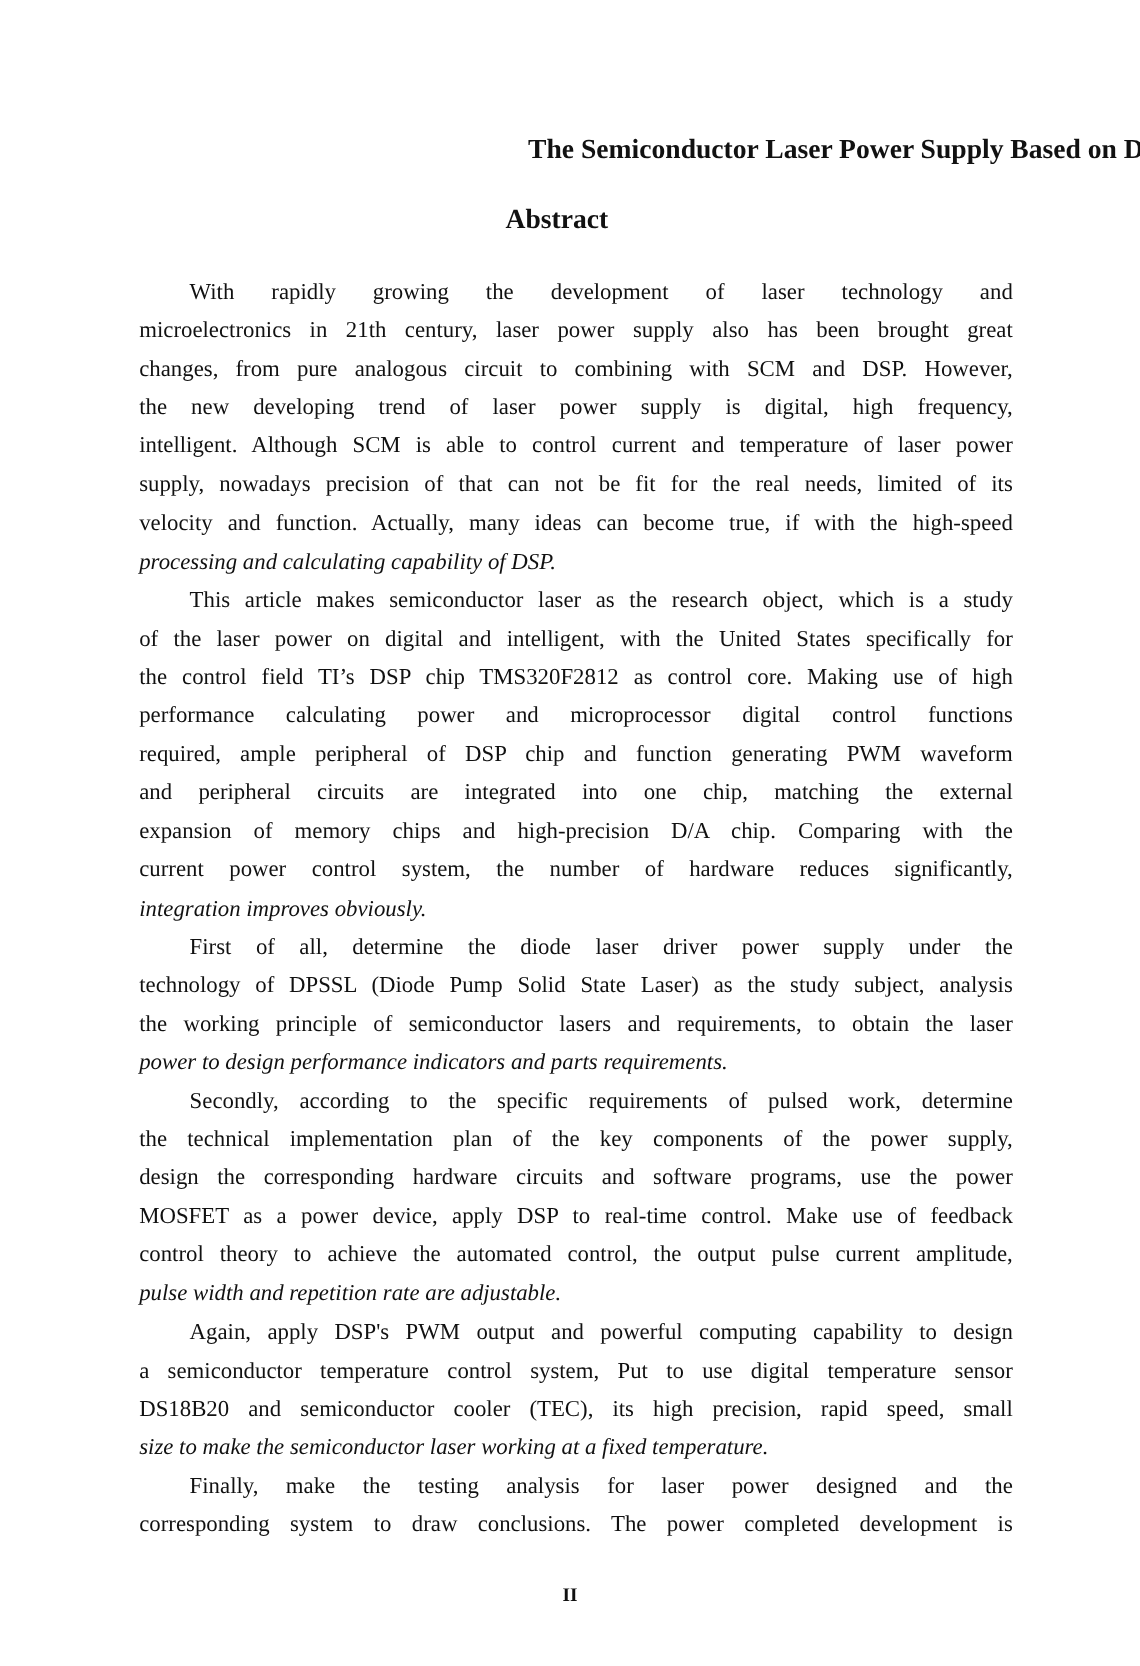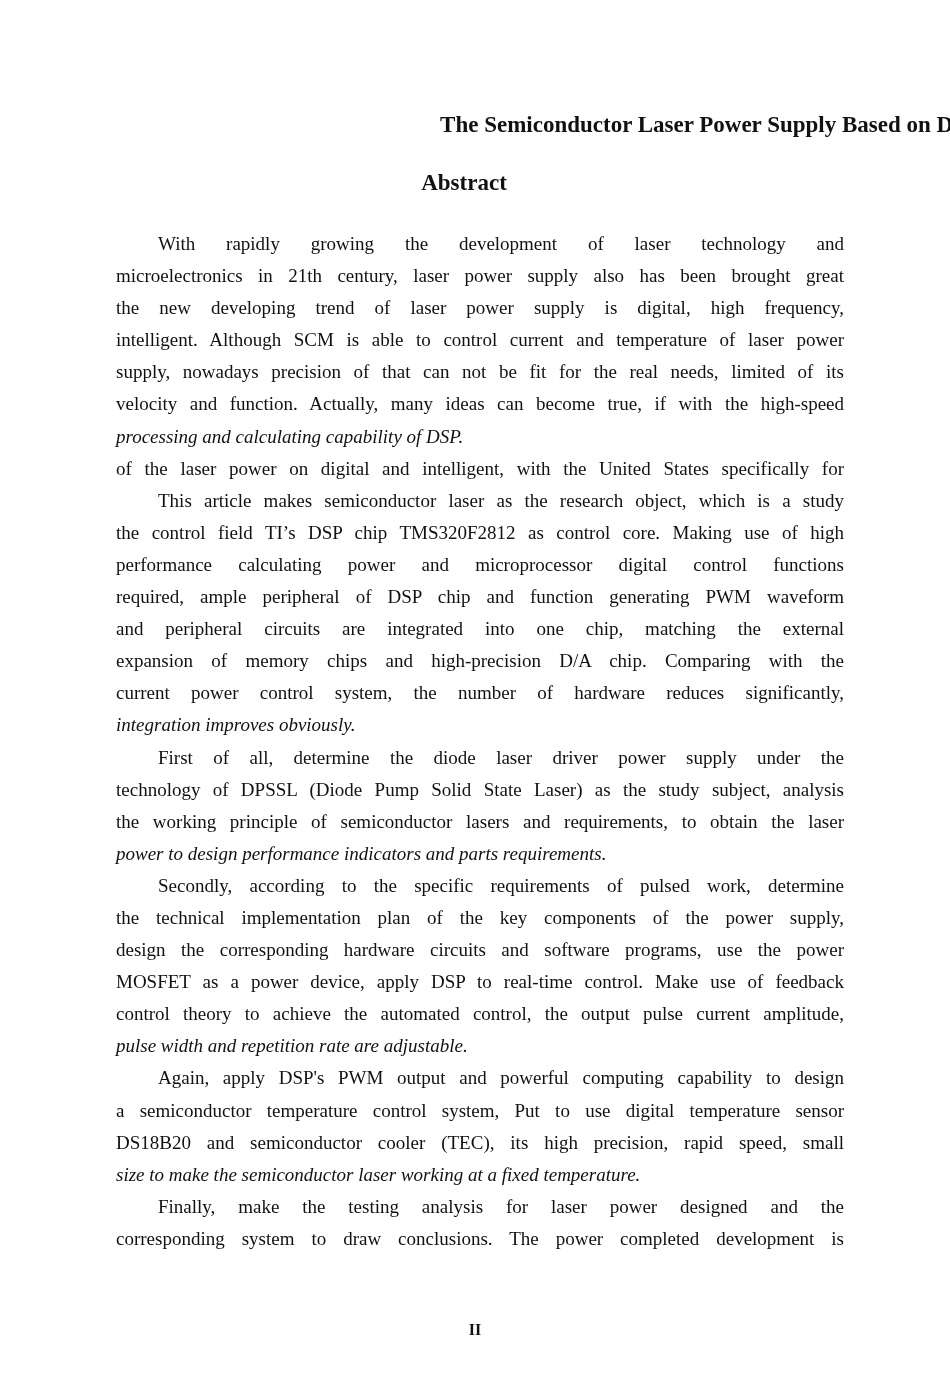--- a/index.html
+++ b/index.html
@@ -77,30 +77,31 @@
 
 <div>
   <div class="page-title">The Semiconductor Laser Power Supply Based on DSP</div>
   <div class="section-title">Abstract</div>
 
   <div class="body-text">
 
     <div>
       <span class="line indent">With rapidly growing the development of laser technology and</span>
       <span class="line">microelectronics in 21th century, laser power supply also has been brought great</span>
+      <span class="line">changes, from pure analogous circuit to combining with SCM and DSP. However,</span>
       <span class="line">the new developing trend of laser power supply is digital, high frequency,</span>
       <span class="line">intelligent. Although SCM is able to control current and temperature of laser power</span>
       <span class="line">supply, nowadays precision of that can not be fit for the real needs, limited of its</span>
       <span class="line">velocity and function. Actually, many ideas can become true, if with the high-speed</span>
       <span class="line last">processing and calculating capability of DSP.</span>
     </div>
 
     <div>
+      <span class="line indent">This article makes semiconductor laser as the research object, which is a study</span>
       <span class="line">of the laser power on digital and intelligent, with the United States specifically for</span>
-      <span class="line indent">This article makes semiconductor laser as the research object, which is a study</span>
       <span class="line">the control field TI’s DSP chip TMS320F2812 as control core. Making use of high</span>
       <span class="line">performance calculating power and microprocessor digital control functions</span>
       <span class="line">required, ample peripheral of DSP chip and function generating PWM waveform</span>
       <span class="line">and peripheral circuits are integrated into one chip, matching the external</span>
       <span class="line">expansion of memory chips and high-precision D/A chip. Comparing with the</span>
       <span class="line">current power control system, the number of hardware reduces significantly,</span>
       <span class="line last">integration improves obviously.</span>
     </div>
 
     <div>

